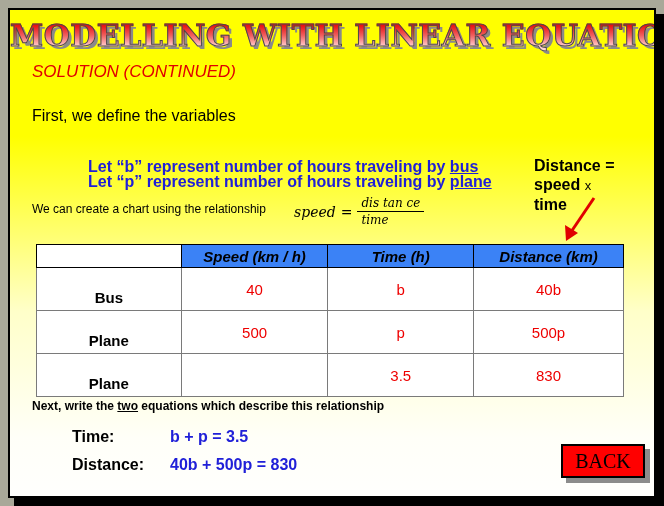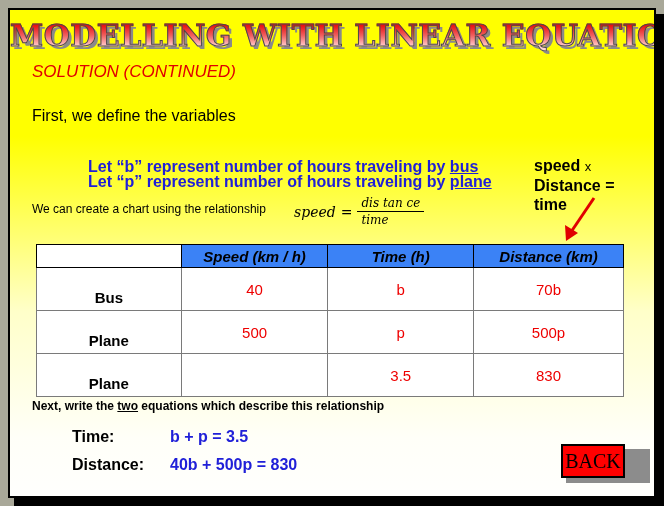--- a/index.html
+++ b/index.html
@@ -124,21 +124,21 @@
   #eq-time .lbl{left:62px;}
   #eq-time .eq{left:160px;}
   #eq-dist{left:0;top:446px;width:100%;}
   #eq-dist .lbl{left:62px;}
   #eq-dist .eq{left:160px;}
   
   #back-shadow{
     position:absolute;left:556px;top:439px;width:84px;height:34px;background:#8c8c8c;
   }
   #back{
-    position:absolute;left:551px;top:434px;width:64px;height:34px;
+    position:absolute;left:551px;top:434px;width:84px;height:34px;
     background:#ff0000;border:2px solid #000;box-sizing:border-box;
     font-family:"Liberation Serif", serif;font-size:20px;color:#000;
     display:flex;align-items:center;justify-content:center;
     cursor:pointer;
   }
 </style>
 </head>
 <body>
 
 <div id="frame">
@@ -167,22 +167,22 @@
       <span>speed</span>
       <span>=</span>
       <span class="frac">
         <span class="num">dis tan ce</span>
         <span class="bar"></span>
         <span class="den">time</span>
       </span>
     </div>
 
     <div id="annot">
+      <div>Distance =</div>
       <div><span>speed </span><span class="x">x</span></div>
-      <div>Distance =</div>
       <div>time</div>
     </div>
 
     <svg id="arrow" width="60" height="60" viewBox="0 0 60 60">
       <line x1="44" y1="8" x2="21" y2="42" stroke="#e00000" stroke-width="3"></line>
       <polygon points="16,51 15,35 28,43" fill="#e00000"></polygon>
     </svg>
 
     <table id="table">
       <thead>
@@ -191,21 +191,21 @@
           <th class="c1">Speed (km / h)</th>
           <th class="c2">Time (h)</th>
           <th class="c3">Distance (km)</th>
         </tr>
       </thead>
       <tbody>
         <tr>
           <td class="rowlabel">Bus</td>
           <td class="val">40</td>
           <td class="val">b</td>
-          <td class="val">70b</td>
+          <td class="val">40b</td>
         </tr>
         <tr>
           <td class="rowlabel">Plane</td>
           <td class="val">500</td>
           <td class="val">p</td>
           <td class="val">500p</td>
         </tr>
         <tr>
           <td class="rowlabel">Plane</td>
           <td class="val"></td>

